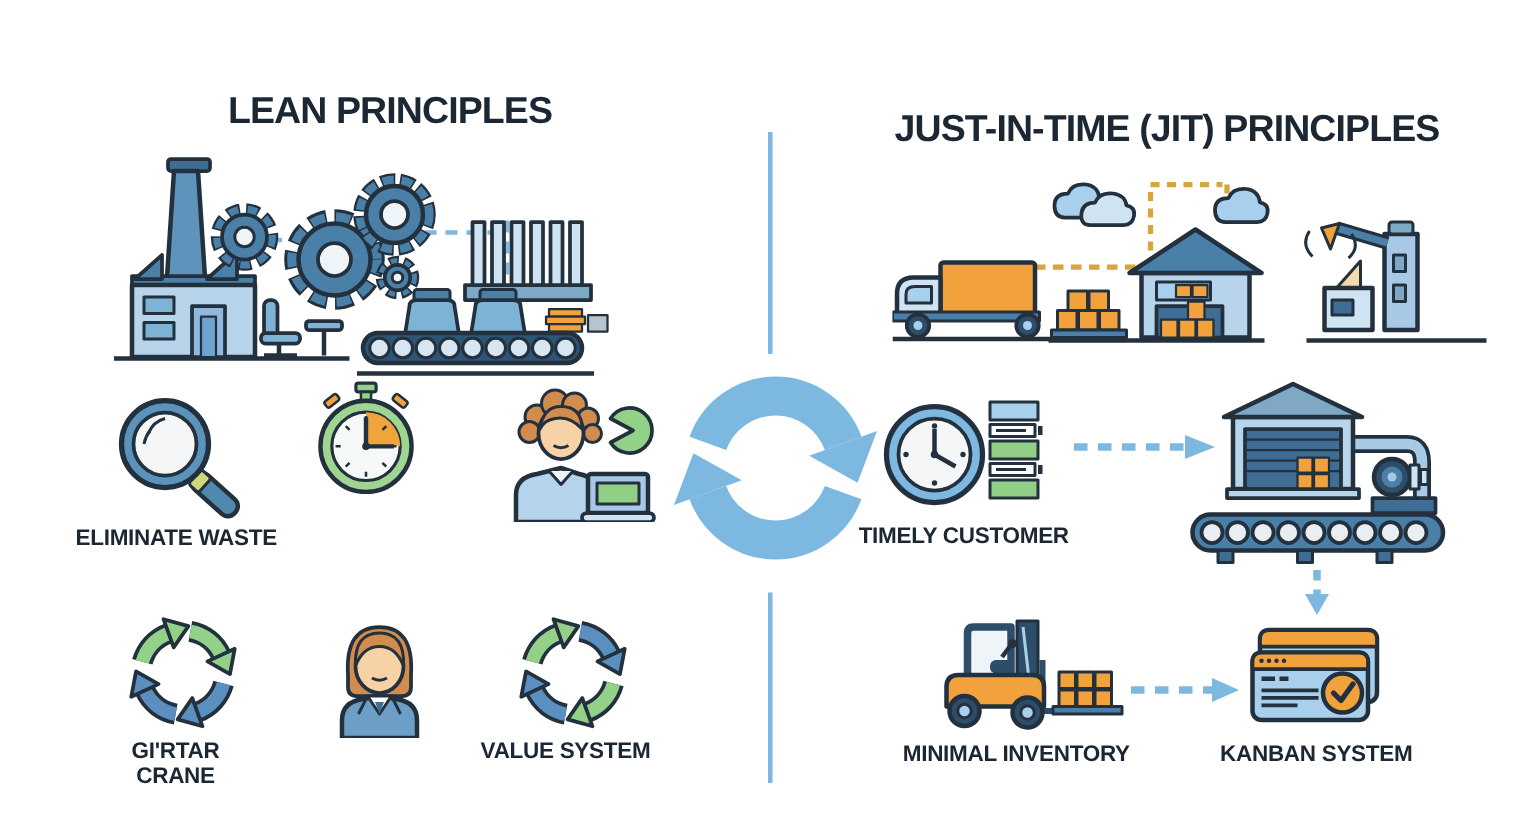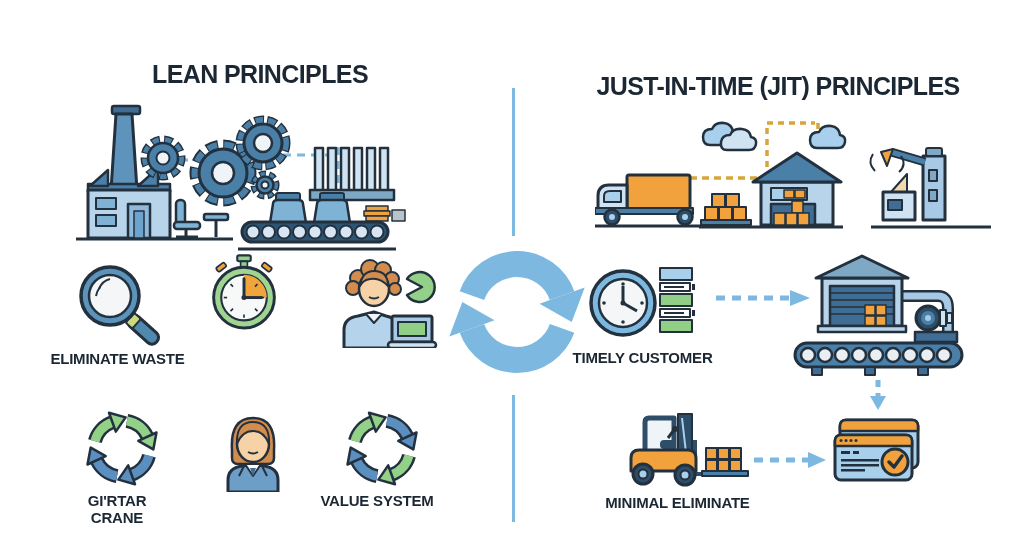--- a/index.html
+++ b/index.html
@@ -438,15 +438,16 @@
       <circle cx="73" cy="56" r="13" fill="#f2a23c" stroke="#23313f" stroke-width="3"></circle>
       <path d="M67 56 L72 61 L80 50" fill="none" stroke="#23313f" stroke-width="3.5" stroke-linecap="round"></path>
     </svg>
   </div>
 
   <div class="lbl" style="left:40px;top:350px;width:155px;">ELIMINATE WASTE</div>
   <div class="lbl" style="left:80px;top:492px;width:74px;">GI'RTAR CRANE</div>
   <div class="lbl" style="left:312px;top:492px;width:130px;">VALUE SYSTEM</div>
 
   <div class="lbl" style="left:570px;top:349px;width:145px;">TIMELY CUSTOMER</div>
-  <div class="lbl" style="left:595px;top:494px;width:165px;">MINIMAL ELIMINATE</div>
+  <div class="lbl" style="left:595px;top:494px;width:165px;">MINIMAL INVENTORY</div>
+  <div class="lbl" style="left:810px;top:494px;width:135px;">KANBAN SYSTEM</div>
 
 </div>
 
 </body></html>

